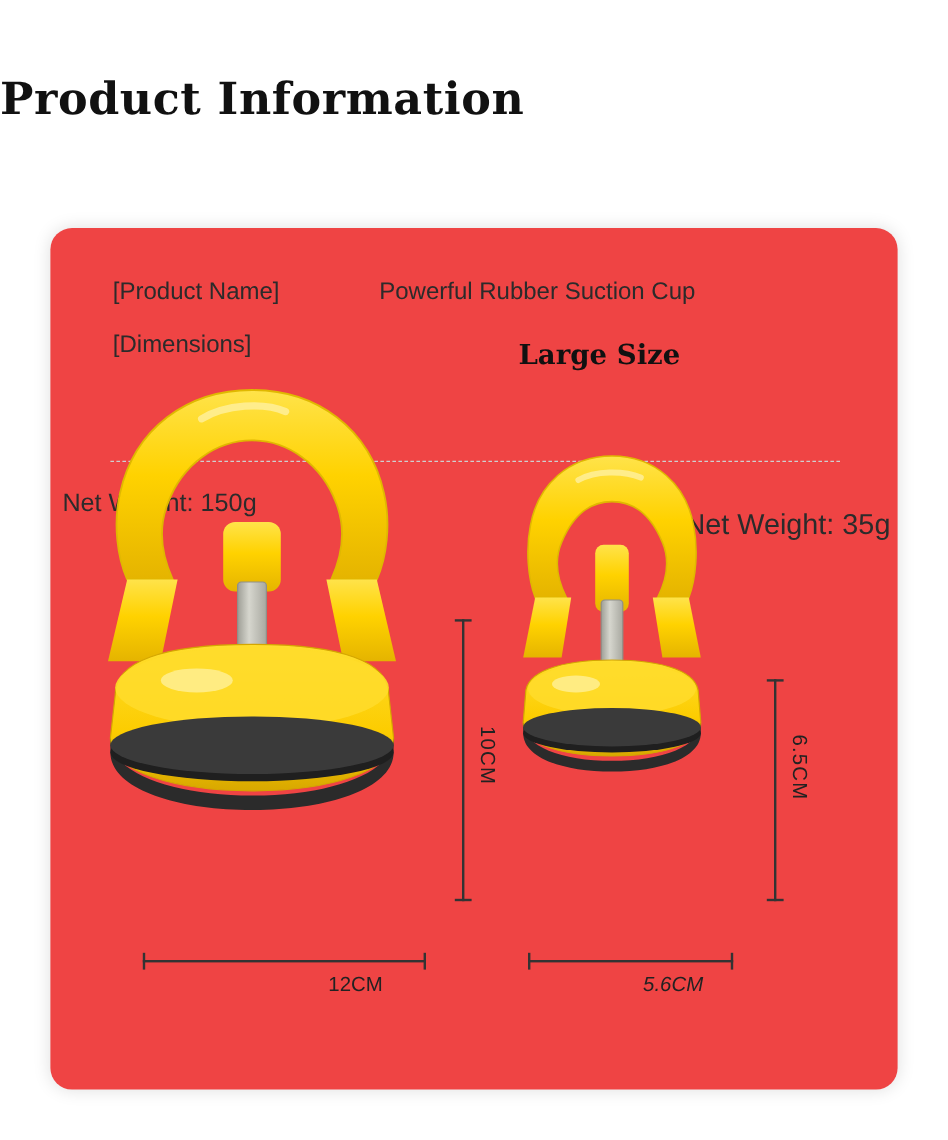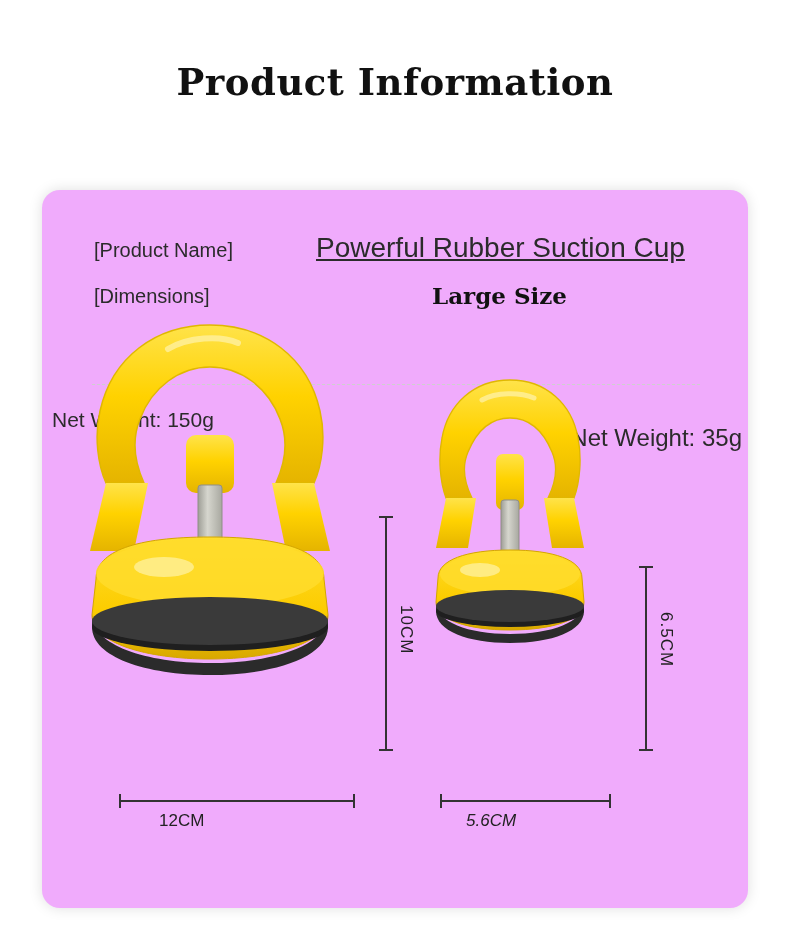--- a/index.html
+++ b/index.html
@@ -17,57 +17,55 @@
     position: relative;
     width: 790px;
     height: 950px;
     background: #ffffff;
   }
   .page-title {
     position: absolute;
     top: 60px;
     left: 0;
     width: 790px;
-    text-align: center;
     font-family: "DejaVu Serif", serif;
     font-weight: bold;
     font-size: 37px;
     color: #111111;
     letter-spacing: 0.5px;
   }
   .card {
     position: absolute;
     top: 190px;
     left: 42px;
     width: 706px;
     height: 718px;
-    background: #f0abfc;
+    background: #ef4444;
     border-radius: 18px;
     box-shadow: 0 0 14px rgba(0,0,0,0.13);
   }
   .spec-list {
     position: absolute;
     top: 42px;
     left: 52px;
     width: 600px;
   }
   .spec-row {
     display: flex;
     align-items: baseline;
     margin-bottom: 21px;
   }
   .spec-label {
     width: 222px;
     font-size: 20px;
     color: #2b2b2b;
   }
   .spec-value {
-    font-size: 28px;
+    font-size: 20px;
     color: #2b2b2b;
-    text-decoration: underline;
   }
   .divider {
     position: absolute;
     top: 194px;
     left: 50px;
     width: 608px;
     border-top: 1px dashed #cfcfcf;
   }
   .weights {
     position: absolute;
@@ -130,21 +128,21 @@
     position: absolute;
     font-size: 17px;
     color: #222222;
     writing-mode: vertical-rl;
     letter-spacing: 1px;
   }
   .dim-label-h {
     position: absolute;
     font-size: 17px;
     color: #222222;
-    text-align: left;
+    text-align: right;
   }
 </style>
 </head>
 <body>
 
 <div class="page">
 
   <div class="page-title">Product Information</div>
 
   <div class="card">

